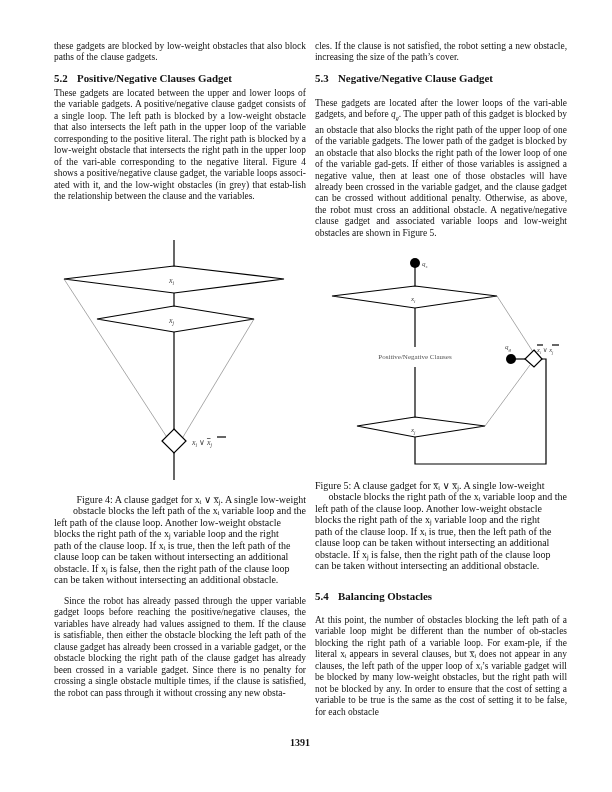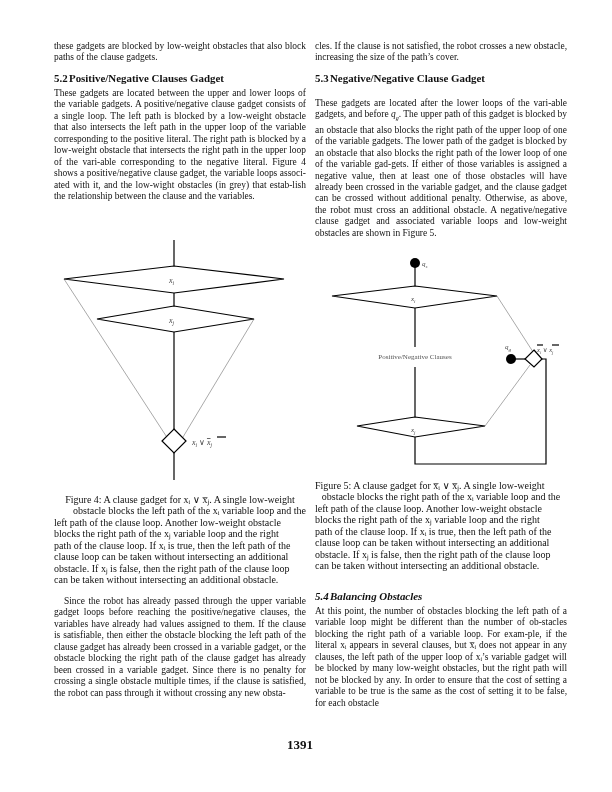--- a/index.html
+++ b/index.html
@@ -4,26 +4,26 @@
 <style>
   html, body { margin: 0; padding: 0; background: #ffffff; }
   body { width: 612px; height: 792px; position: relative; overflow: hidden;
          font-family: "Liberation Serif", serif; color: #111; }
   .col { position: absolute; top: 41px; width: 252px; }
   .col-left { left: 54px; }
   .col-right { left: 315px; }
   p { margin: 0; font-size: 9.45px; line-height: 11.45px; text-align: justify; hyphens: manual; }
   .indent { text-indent: 10px; }
   h2 { margin: 0; font-size: 10.9px; font-weight: bold; line-height: 13px; }
-  h2 .num { display: inline-block; width: 15px; }
+  h2 .num { display: inline-block; width: 23px; }
   .math { font-style: italic; }
   .fig { position: absolute; }
   .caption p { font-size: 10px; line-height: 11.45px; }
   .page-num { position: absolute; left: 0; width: 600px; top: 737px; text-align: center;
-              font-size: 13px; font-weight: bold; font-family: "Liberation Serif", serif; }
+              font-size: 10px; font-weight: bold; font-family: "Liberation Serif", serif; }
   svg text { font-family: "Liberation Serif", serif; }
 </style>
 </head>
 <body>
 
 <div class="col col-left">
   <p>these gadgets are blocked by low-weight obstacles that also block paths of the clause gadgets.</p>
   <h2 style="margin-top:8px;margin-bottom:3px;">
     <span class="num">5.2</span><span>Positive/Negative Clauses Gadget</span>
   </h2>
@@ -45,36 +45,36 @@
   <polygon points="43,87 120,74 200,87 120,100" fill="none" stroke="#000" stroke-width="1.2"></polygon>
 
   <polygon points="120,197 132,209 120,221 108,209" fill="#fff" stroke="#000" stroke-width="1.2"></polygon>
   <text x="115" y="51" font-size="8" font-style="italic" fill="#444"><tspan>x</tspan><tspan font-size="5.5" dy="2">i</tspan></text>
   <text x="115" y="91" font-size="8" font-style="italic" fill="#444"><tspan>x</tspan><tspan font-size="5.5" dy="2">j</tspan></text>
   <text x="138" y="213" font-size="8" fill="#444"><tspan font-style="italic">x</tspan><tspan font-size="5.5" dy="2" font-style="italic">i</tspan><tspan dy="-2"> ∨ </tspan><tspan font-style="italic" text-decoration="overline">x</tspan><tspan font-size="5.5" dy="2" font-style="italic">j</tspan></text>
   <line x1="163" y1="205" x2="172" y2="205" stroke="#000" stroke-width="1.2"></line>
 </svg>
 
 <div class="col col-left caption" style="top:494px;">
-  <p style="text-align:center">Figure 4: A clause gadget for xᵢ ∨ x̅ⱼ. A single low-weight</p>
+  <p style="text-align:right">Figure 4: A clause gadget for xᵢ ∨ x̅ⱼ. A single low-weight</p>
   <p style="text-align:right">obstacle blocks the left path of the xᵢ variable loop and the</p>
   <p style="text-align:left">left path of the clause loop. Another low-weight obstacle</p>
   <p style="text-align:left">blocks the right path of the xⱼ variable loop and the right</p>
   <p style="text-align:left">path of the clause loop. If xᵢ is true, then the left path of the</p>
   <p style="text-align:left">clause loop can be taken without intersecting an additional</p>
   <p style="text-align:left">obstacle. If xⱼ is false, then the right path of the clause loop</p>
   <p style="text-align:left">can be taken without intersecting an additional obstacle.</p>
 </div>
 
 <div class="col col-left" style="top:596px;">
   <p class="indent">Since the robot has already passed through the upper variable gadget loops before reaching the positive/negative clauses, the variables have already had values assigned to them. If the clause is satisfiable, then either the obstacle blocking the left path of the clause gadget has already been crossed in a variable gadget, or the obstacle blocking the right path of the clause gadget has already been crossed in a variable gadget. Since there is no penalty for crossing a single obstacle multiple times, if the clause is satisfied, the robot can pass through it without crossing any new obsta-</p>
 </div>
 
 <div class="col col-right">
-  <p>cles. If the clause is not satisfied, the robot crosses a new obstacle, increasing the size of the path’s cover.</p>
+  <p>cles. If the clause is not satisfied, the robot setting a new obstacle, increasing the size of the path’s cover.</p>
   <h2 style="margin-top:8px;margin-bottom:13px;">
     <span class="num">5.3</span><span>Negative/Negative Clause Gadget</span>
   </h2>
   <p><span>These gadgets are located after the lower loops of the vari-able gadgets, and before </span><span class="math">q</span><sub style="font-size:6px;font-style:italic">g</sub><span>. The upper path of this gadget is blocked by an obstacle that also blocks the right path of the upper loop of one of the variable gadgets. The lower path of the gadget is blocked by an obstacle that also blocks the right path of the lower loop of one of the variable gad-gets. If either of those variables is assigned a negative value, then at least one of those obstacles will have already been crossed in the variable gadget, and the clause gadget can be crossed without additional penalty. Otherwise, as above, the robot must cross an additional obstacle. A negative/negative clause gadget and associated variable loops and low-weight obstacles are shown in Figure 5.</span></p>
 </div>
 
 <svg class="fig" style="left:315px;top:252px;" width="252" height="215" viewBox="0 0 252 215">
 
   <line x1="182" y1="44" x2="220" y2="103" stroke="#aaa" stroke-width="1"></line>
   <line x1="170" y1="174" x2="215" y2="113" stroke="#aaa" stroke-width="1"></line>
@@ -99,29 +99,29 @@
   <text x="190" y="97" font-size="7" font-style="italic" fill="#444"><tspan>q</tspan><tspan font-size="5" dy="1.5">g</tspan></text>
   <line x1="196" y1="107" x2="210" y2="107" stroke="#000" stroke-width="1.2"></line>
   <polygon points="219,98 227,107 219,115 210,107" fill="#fff" stroke="#000" stroke-width="1.2"></polygon>
   <text x="222" y="100" font-size="6.5" fill="#444"><tspan font-style="italic">x</tspan><tspan font-size="4.5" dy="1.5" font-style="italic">i</tspan><tspan dy="-1.5"> ∨ </tspan><tspan font-style="italic">x</tspan><tspan font-size="4.5" dy="1.5" font-style="italic">j</tspan></text>
   <line x1="222" y1="93" x2="228" y2="93" stroke="#000" stroke-width="1.2"></line>
   <line x1="237" y1="93" x2="244" y2="93" stroke="#000" stroke-width="1.2"></line>
 </svg>
 
 <div class="col col-right caption" style="top:480px;">
   <p style="text-align:left">Figure 5: A clause gadget for x̅ᵢ ∨ x̅ⱼ. A single low-weight</p>
-  <p style="text-align:center">obstacle blocks the right path of the xᵢ variable loop and the</p>
+  <p style="text-align:right">obstacle blocks the right path of the xᵢ variable loop and the</p>
   <p style="text-align:left">left path of the clause loop. Another low-weight obstacle</p>
   <p style="text-align:left">blocks the right path of the xⱼ variable loop and the right</p>
   <p style="text-align:left">path of the clause loop. If xᵢ is true, then the left path of the</p>
   <p style="text-align:left">clause loop can be taken without intersecting an additional</p>
   <p style="text-align:left">obstacle. If xⱼ is false, then the right path of the clause loop</p>
   <p style="text-align:left">can be taken without intersecting an additional obstacle.</p>
 </div>
 
 <div class="col col-right" style="top:590px;">
-  <h2 style="margin-bottom:3px;font-style:italic;">
+  <h2 style="margin-bottom:12px;">
     <span class="num">5.4</span><span>Balancing Obstacles</span>
   </h2>
   <p>At this point, the number of obstacles blocking the left path of a variable loop might be different than the number of ob-stacles blocking the right path of a variable loop. For exam-ple, if the literal xᵢ appears in several clauses, but x̅ᵢ does not appear in any clauses, the left path of the upper loop of xᵢ’s variable gadget will be blocked by many low-weight obstacles, but the right path will not be blocked by any. In order to ensure that the cost of setting a variable to be true is the same as the cost of setting it to be false, for each obstacle</p>
 </div>
 
 <div class="page-num">1391</div>
 
 </body></html>

